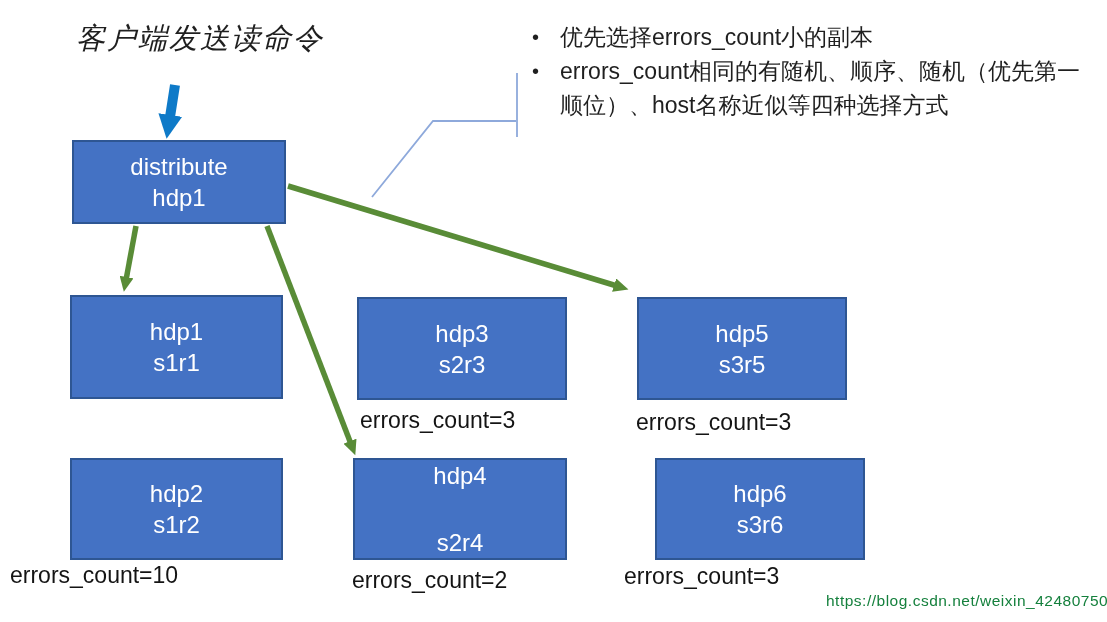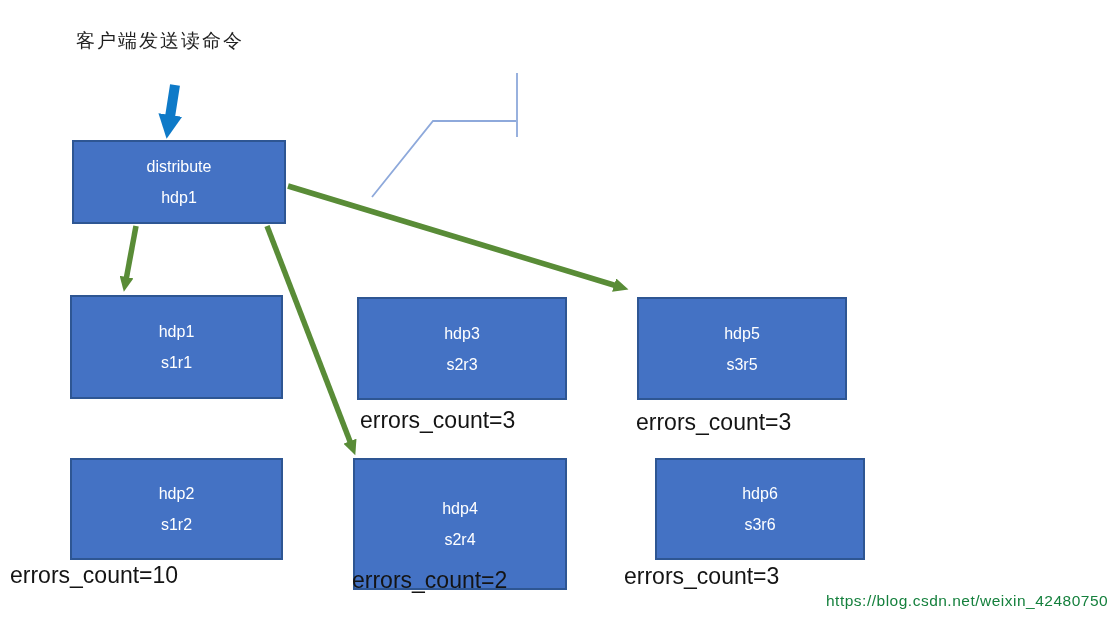--- a/index.html
+++ b/index.html
@@ -15,23 +15,24 @@
     background: #ffffff;
     overflow: hidden;
   }
   .static-label {
     position: absolute;
     color: #1f1f1f;
     white-space: nowrap;
   }
   #client-label {
     left: 76px;
-    top: 28px;
-    font-size: 19px;
+    top: 19px;
+    font-size: 29px;
     letter-spacing: 2px;
+    font-style: italic;
   }
   
   #notes {
     position: absolute;
     left: 528px;
     top: 20px;
     width: 562px;
     margin: 0;
     padding: 0;
     list-style: none;
@@ -55,29 +56,29 @@
     position: absolute;
     background: #4472C4;
     border: 2px solid #2E5693;
     box-sizing: border-box;
     color: #ffffff;
     display: flex;
     flex-direction: column;
     align-items: center;
     justify-content: center;
     text-align: center;
-    font-size: 16px;
+    font-size: 24px;
     line-height: 31px;
   }
   #distribute-node { left: 72px;  top: 140px; width: 214px; height: 84px; }
   #node-hdp1      { left: 70px;  top: 295px; width: 213px; height: 104px; }
   #node-hdp3      { left: 357px; top: 297px; width: 210px; height: 103px; }
   #node-hdp5      { left: 637px; top: 297px; width: 210px; height: 103px; }
   #node-hdp2      { left: 70px;  top: 458px; width: 213px; height: 102px; }
-  #node-hdp4      { left: 353px; top: 458px; width: 214px; height: 132px; }
+  #node-hdp4      { left: 353px; top: 458px; width: 214px; height: 102px; justify-content: space-between; }
   #node-hdp6      { left: 655px; top: 458px; width: 210px; height: 102px; }
   
   .errors-label {
     position: absolute;
     font-size: 23px;
     color: #141414;
     white-space: nowrap;
   }
   #errors-hdp1 { left: 10px;  top: 401px; }
   #errors-hdp3 { left: 360px; top: 407px; }
@@ -108,20 +109,24 @@
     white-space: nowrap;
   }
 </style>
 </head>
 <body>
 
 <div id="canvas">
 
   <div id="client-label" class="static-label">客户端发送读命令</div>
 
+  <ul id="notes">
+    <li>优先选择errors_count小的副本</li>
+    <li>errors_count相同的有随机、顺序、随机（优先第一顺位）、host名称近似等四种选择方式</li>
+  </ul>
 
   <div id="distribute-node" class="node">
     <span>distribute</span>
     <span>hdp1</span>
   </div>
 
   <div id="node-hdp1" class="node">
     <span>hdp1</span>
     <span>s1r1</span>
   </div>

